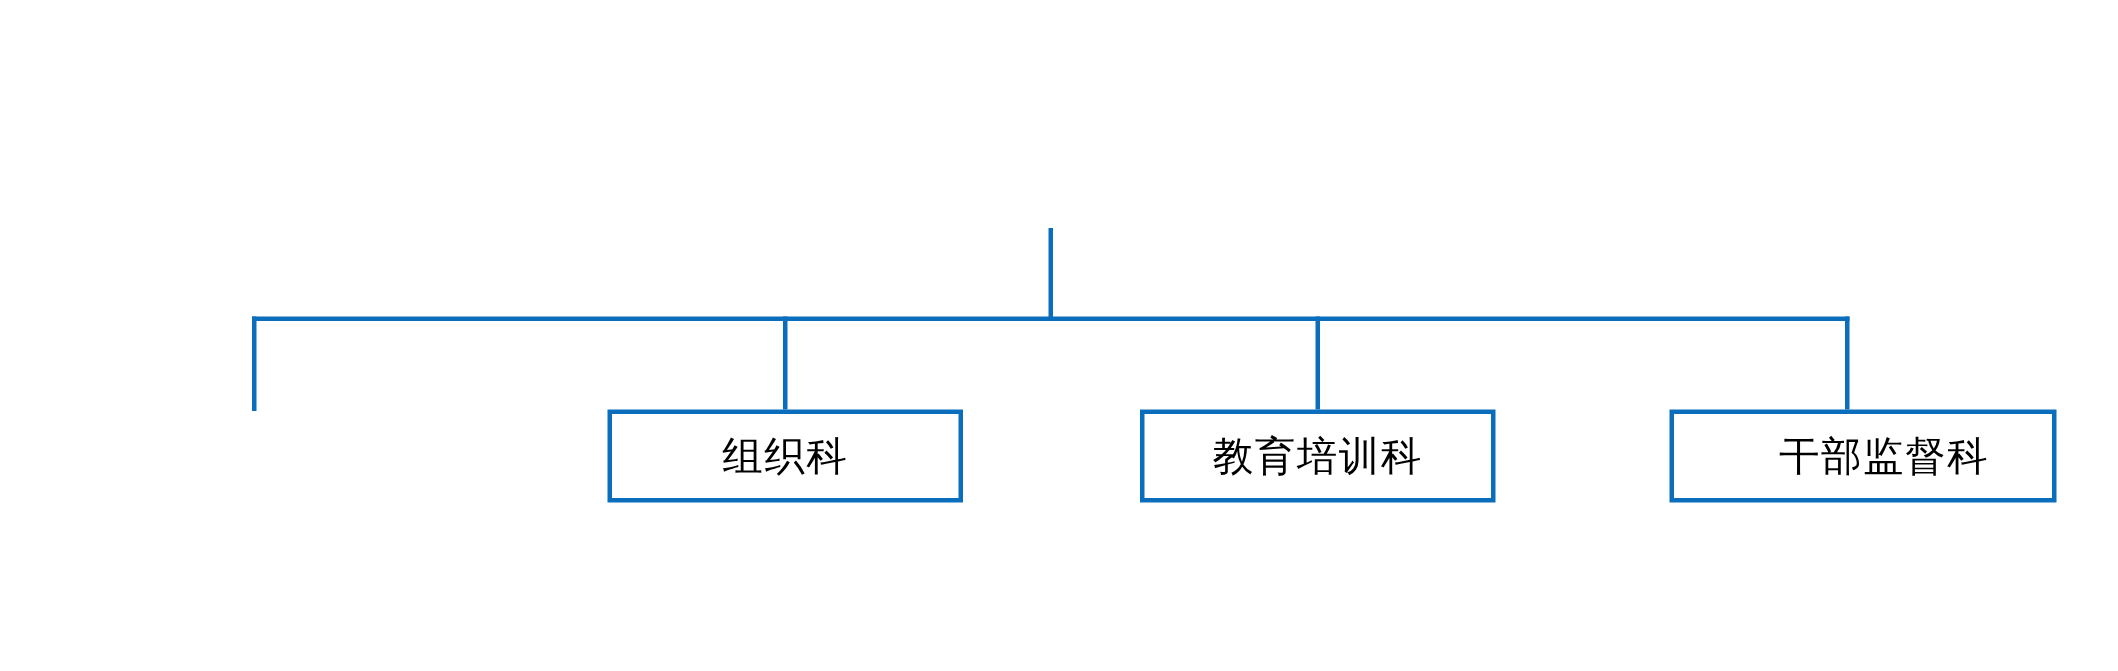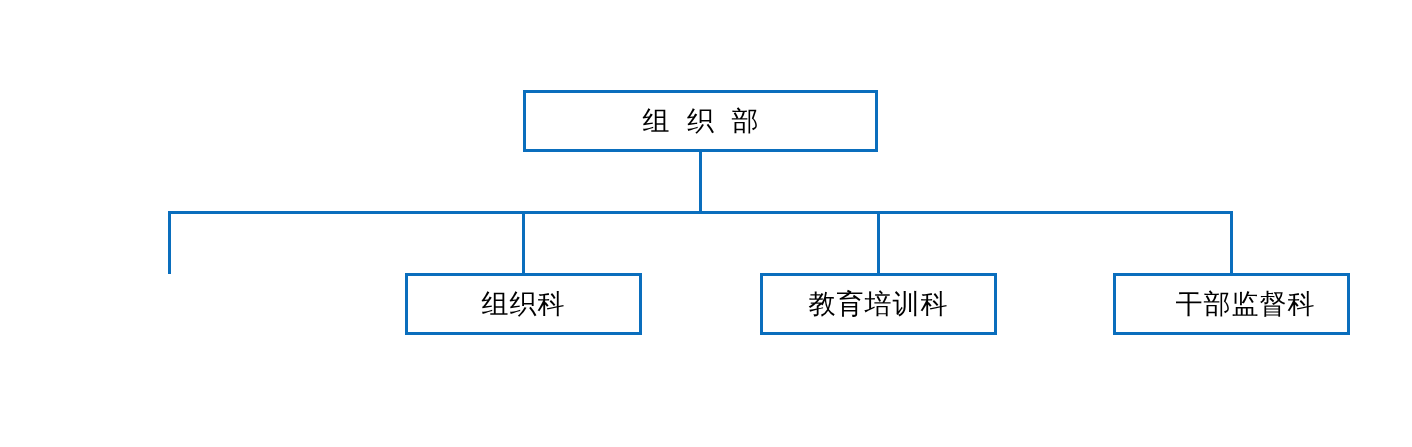--- a/index.html
+++ b/index.html
@@ -34,39 +34,36 @@
   }
   .node.root {
     left: 523px; top: 90px; width: 355px; height: 62px;
     letter-spacing: 5px;
     text-indent: 5px; 
   }
   .node.child { top: 273px; height: 62px; letter-spacing: 1px; }
   .node.child.c0 { left: 50px;   width: 238px; }
   .node.child.c1 { left: 405px;  width: 237px; }
   .node.child.c2 { left: 760px;  width: 237px; }
-  .node.child.c3 { left: 1113px; width: 237px; padding-left: 28px; }
+  .node.child.c3 { left: 1113px; width: 258px; padding-left: 28px; }
 
   .connector { position: absolute; background: var(--line-color); }
   .stem   { left: 699px;  top: 152px; width: 3px;    height: 62px; }
   .rail   { left: 168px;  top: 211px; width: 1065px; height: 3px;  }
   .drop   { top: 211px;   width: 3px; height: 63px; }
   .drop.d0 { left: 168px;  }
   .drop.d1 { left: 522px;  }
   .drop.d2 { left: 877px;  }
   .drop.d3 { left: 1230px; }
 </style>
 </head>
 <body>
 
 <div class="canvas">
 
-  <div class="node root">
-    <span>组 织 部</span>
-  </div>
 
   <div class="connector stem"></div>
   <div class="connector rail"></div>
   <div class="connector drop d0"></div>
   <div class="connector drop d1"></div>
   <div class="connector drop d2"></div>
   <div class="connector drop d3"></div>
 
 
   <div class="node child c2">

